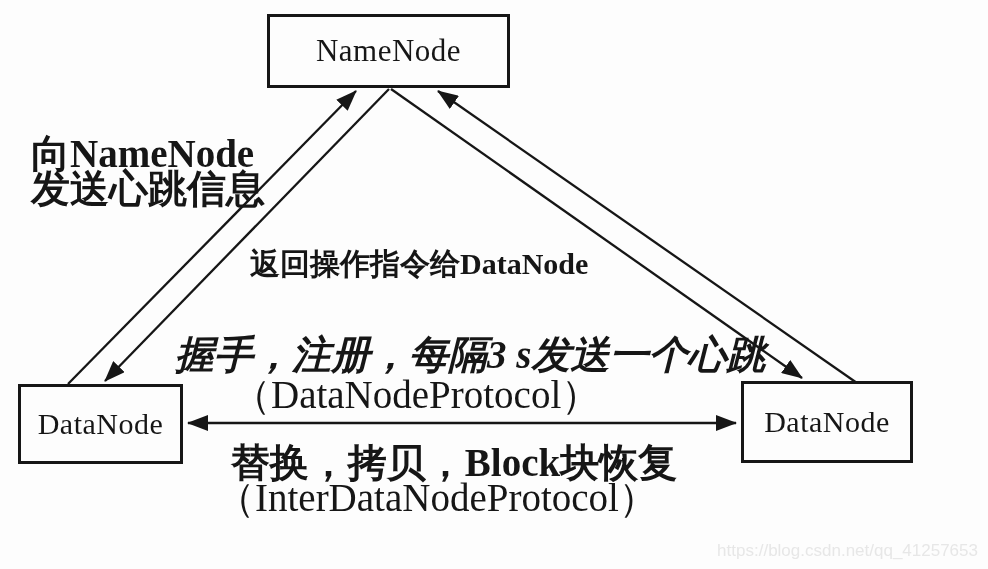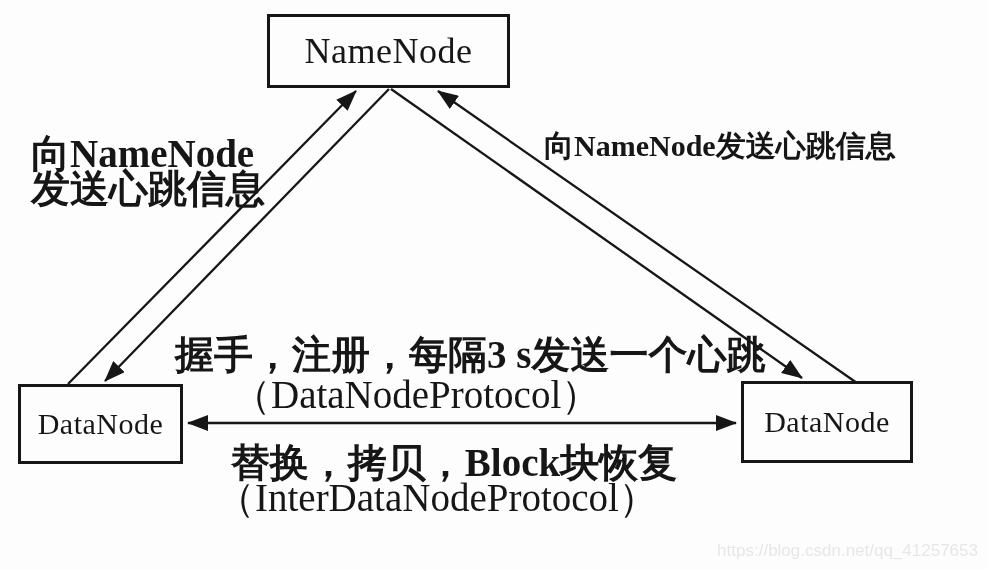--- a/index.html
+++ b/index.html
@@ -31,39 +31,39 @@
     stroke-width: 2.6;
   }
   .node {
     position: absolute;
     box-sizing: border-box;
     border: 3px solid #161616;
     background: #fdfdfd;
     display: flex;
     align-items: center;
     justify-content: center;
-    font-size: 36px;
+    font-size: 31px;
     color: #161616;
     letter-spacing: 0.5px;
   }
   .node-namenode { left: 267px; top: 14px;  width: 243px; height: 74px; }
   .node-dn-left  { left: 18px;  top: 384px; width: 165px; height: 80px; font-size: 30px; }
   .node-dn-right { left: 741px; top: 381px; width: 172px; height: 82px; font-size: 30px; }
 
   .lbl {
     position: absolute;
     color: #161616;
     font-weight: 700;
     font-size: 39px;
     white-space: nowrap;
   }
   .lbl-left      { left: 31px;  top: 136px; line-height: 35px; }
   .lbl-right     { left: 544px; top: 126px; font-size: 30px; }
   .lbl-return    { left: 250px; top: 244px; font-size: 30px; }
-  .lbl-handshake1 { left: 175px; top: 328px; width: 532px; text-align: right; }
+  .lbl-handshake1 { left: 175px; top: 328px; width: 532px; text-align: right; font-style: italic; }
   .lbl-handshake2 { left: 232px; top: 368px; width: 532px; text-align: left; font-weight: 400; }
   .lbl-replace1  { left: 188px; top: 436px; width: 532px; text-align: center; }
   .lbl-replace2  { left: 216px; top: 471px; width: 532px; text-align: left; font-weight: 400; }
 
   .watermark {
     position: absolute;
     left: 698px;
     top: 541px;
     width: 280px;
     text-align: right;
@@ -102,22 +102,22 @@
 
   <div class="node node-dn-right">
     <span>DataNode</span>
   </div>
 
   <div class="lbl lbl-left">
     <div>向NameNode</div>
     <div>发送心跳信息</div>
   </div>
 
-  <div class="lbl lbl-right">向NameNode发送心跳信息</div>
 
+  <div class="lbl lbl-return">返回操作指令给DataNode</div>
 
   <div class="lbl lbl-handshake1">握手，注册，每隔3 s发送一个心跳</div>
 
   <div class="lbl lbl-handshake2">（DataNodeProtocol）</div>
 
   <div class="lbl lbl-replace1">替换，拷贝，Block块恢复</div>
 
   <div class="lbl lbl-replace2">（InterDataNodeProtocol）</div>
 
   <div class="watermark">https://blog.csdn.net/qq_41257653</div>

